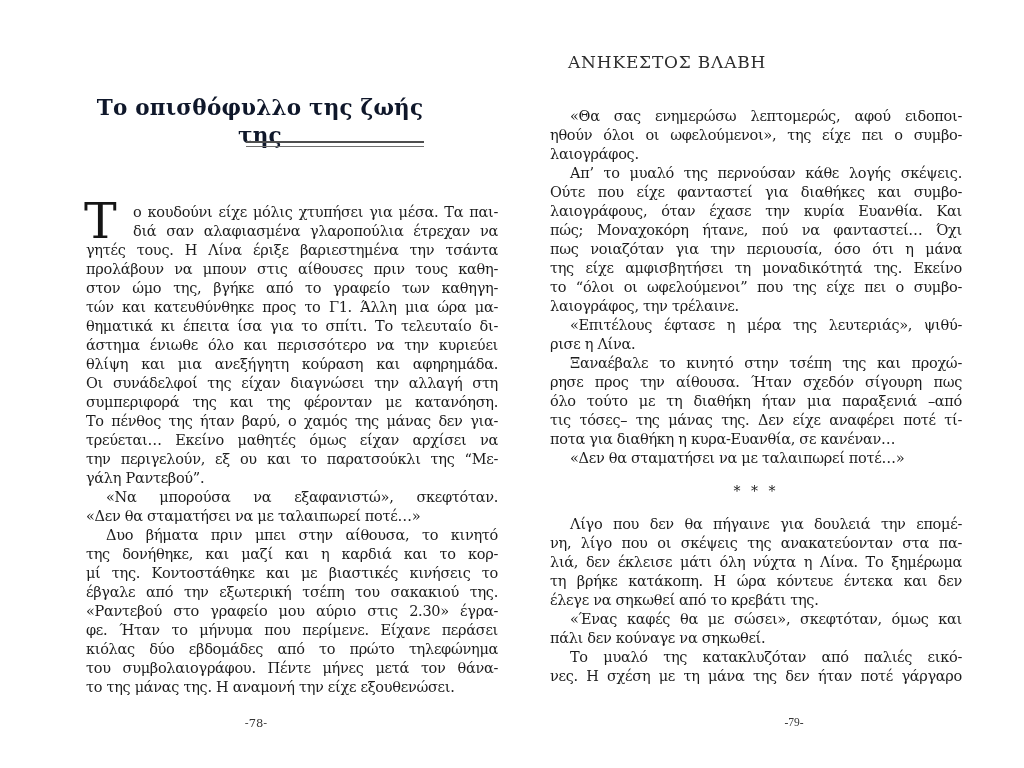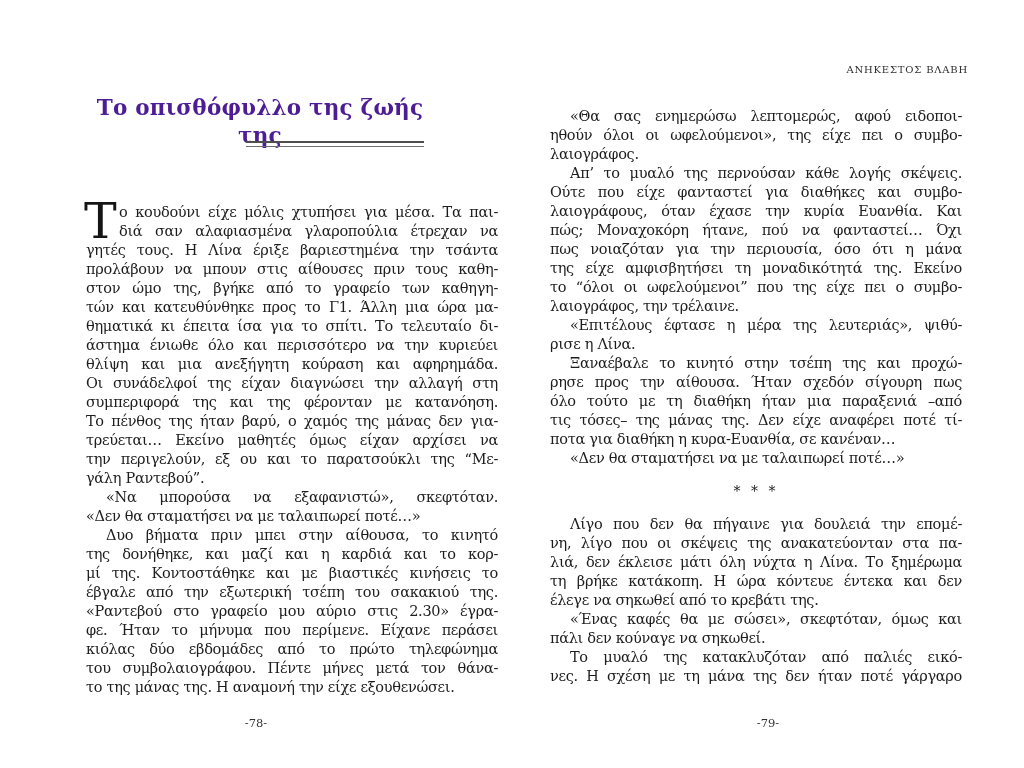--- a/index.html
+++ b/index.html
@@ -4,69 +4,69 @@
 <style>
   html, body { margin:0; padding:0; }
   body {
     width:1024px; height:768px; overflow:hidden;
     background:#ffffff; color:#1d1d1d;
     font-family:"DejaVu Serif", serif;
   }
   .spread { position:relative; width:1024px; height:768px; background:#ffffff; }
 
   .running-header {
-    position:absolute; top:64px; left:568px; width:400px;
-    text-align:right; font-size:10px; letter-spacing:0.8px; color:#2e2e2e;
+    position:absolute; top:52px; left:568px; width:400px;
+    text-align:left; font-size:17px; letter-spacing:0.8px; color:#2e2e2e;
   }
 
   .page { position:absolute; top:0; height:768px; width:412px; }
   .page-left  { left:86px; }
   .page-right { left:550px; }
 
   .chapter-title {
     position:absolute; top:94px; left:4px; width:340px; margin:0;
-    text-align:center; font-size:21.5px; font-weight:bold; color:#4c1d95;
+    text-align:center; font-size:21.5px; font-weight:bold; color:#0f172a;
     letter-spacing:0.2px; line-height:1.3;
   }
   .title-rule {
     position:absolute; top:141px; left:160px; width:178px; height:3px;
     border-top:2.5px solid #4e4e4e; border-bottom:1.5px solid #6f6f6f;
   }
 
   .body {
     position:absolute; left:0; width:412px;
     font-size:14.5px; letter-spacing:-0.3px;
   }
   .body-left  { top:203px; }
   .body-right { top:107px; }
 
   .line {
     height:19px; line-height:19px;
     text-align:justify; text-align-last:justify; text-justify:inter-word;
   }
   .line.last   { text-align-last:left; }
   .line.indent { padding-left:20px; }
-  .line.drop   { margin-left:33px; }
+  .line.drop   { margin-left:47px; }
 
   .dropcap {
     position:absolute; left:-2px; top:0;
     font-size:49px; line-height:37px; color:#151515;
   }
 
   .separator {
     height:19px; line-height:19px; text-align:center;
     font-size:14px; letter-spacing:3px; color:#1d1d1d;
   }
 
   .pagenum {
     position:absolute; top:716px; font-size:11.5px; color:#343434;
     width:52px; text-align:center;
   }
   .pagenum-left  { left:230px; }
-  .pagenum-right { left:742px; }
+  .pagenum-right { left:768px;font-family:Liberation Serif, serif; }
 </style>
 </head>
 <body>
 
 <div class="spread">
 
   <div class="running-header">ΑΝΗΚΕΣΤΟΣ ΒΛΑΒΗ</div>
 
   <section class="page page-left">
     <h1 class="chapter-title">Το οπισθόφυλλο της ζωής της</h1>

